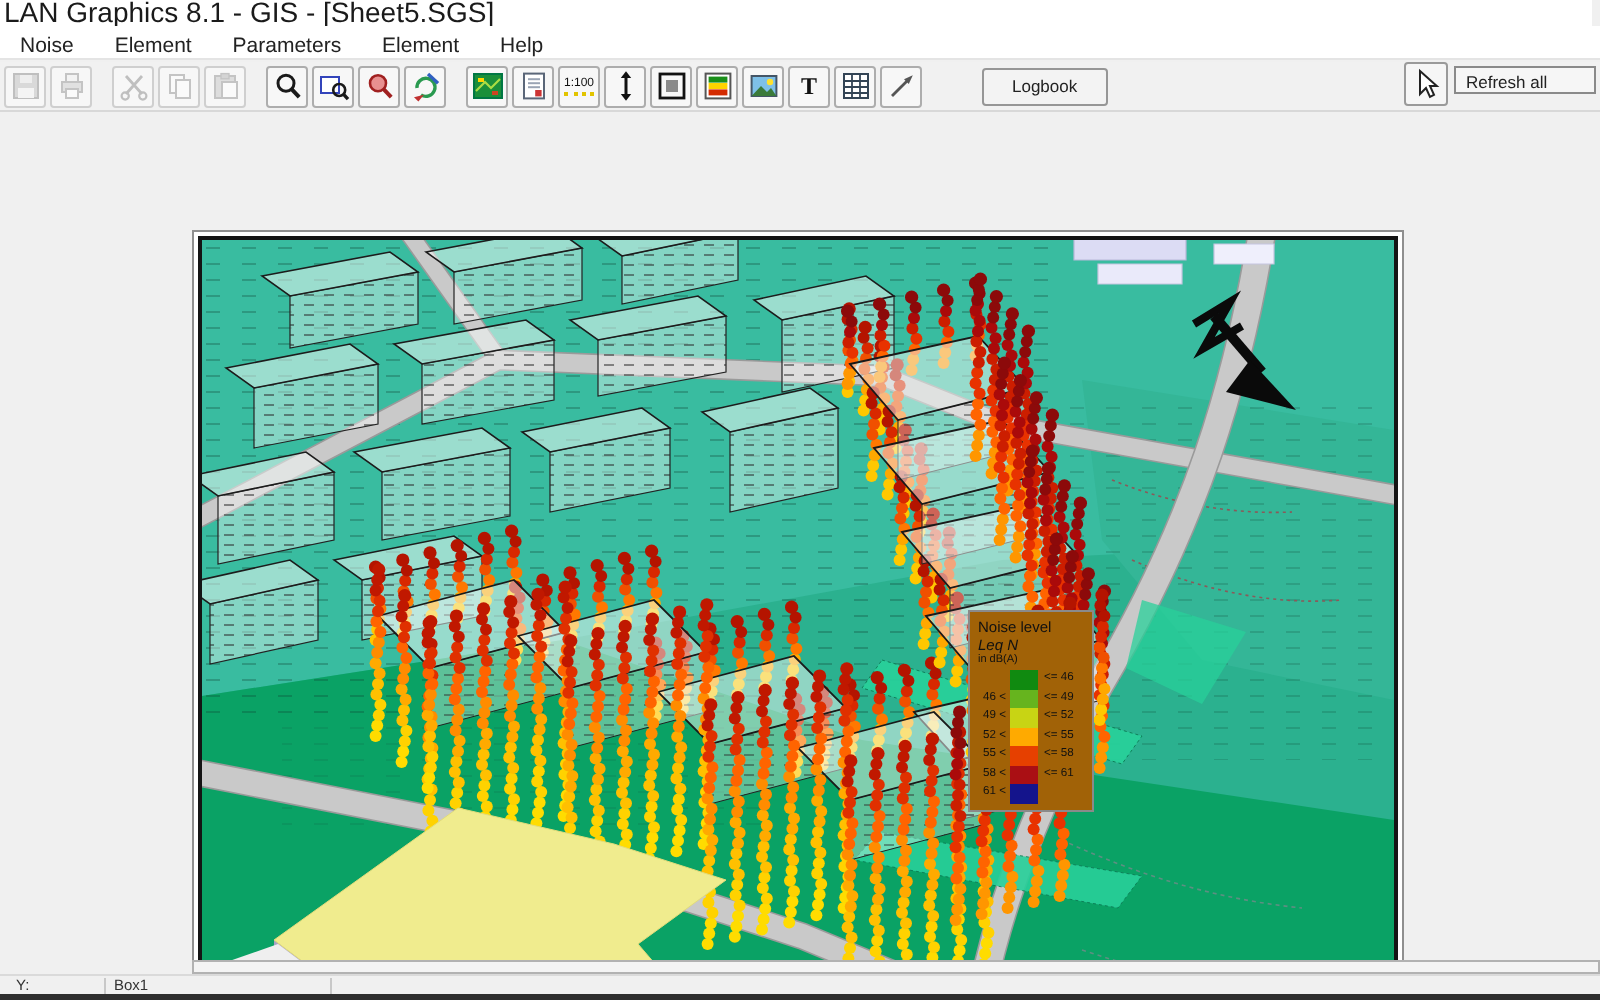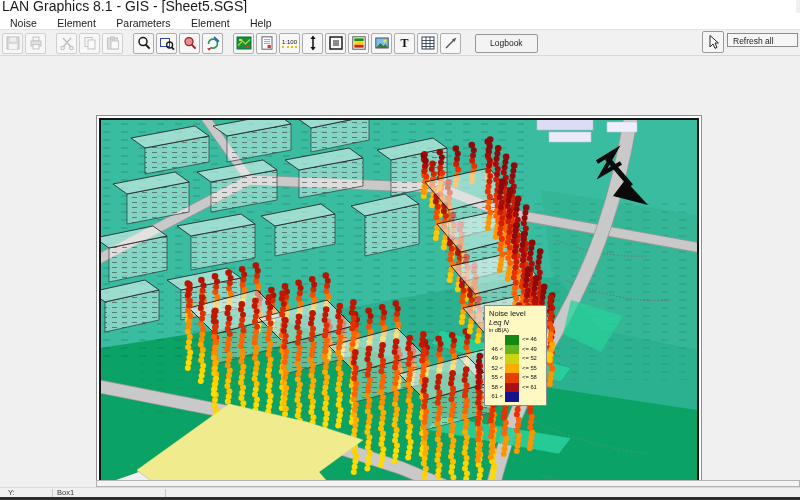--- a/index.html
+++ b/index.html
@@ -15,38 +15,38 @@
   .menu-item:first-child { margin-left:2px; }
 
   
   .toolbar { position:absolute; left:0; top:31px; width:800px; height:25px; background:#F1F1F1;
              border-bottom:1px solid #D8D8D8; display:flex; align-items:center; padding-left:2px; }
   .tb-btn { width:21px; height:21px; margin-right:2px; background:#F7F7F7; border:1px solid #ADADAD;
             border-radius:2px; display:flex; align-items:center; justify-content:center; flex:none; }
   .tb-btn.disabled { border-color:#CFCFCF; }
   .tb-btn.disabled svg { opacity:0.38; filter:grayscale(1); }
   .tb-sep { width:8px; flex:none; }
-  .tb-push { height:19px; padding:0 14px; margin-left:12px; background:#F3F3F3; border:1px solid #969696;
+  .tb-push { height:19px; padding:0 14px; margin-left:28px; background:#F3F3F3; border:1px solid #969696;
              border-radius:2px; font-size:8.5px; color:#222; line-height:17px; flex:none; }
   .scale-label { font-size:6px; color:#111; border-bottom:2px dotted #E2C400; line-height:7px; }
   .text-label { font-family:"Liberation Serif", serif; font-size:12px; font-weight:bold; color:#111; }
   .cursor-btn { position:absolute; left:702px; top:31px; width:22px; height:22px; background:#F6F6F6;
                 border:1px solid #9A9A9A; border-radius:2px; display:flex; align-items:center; justify-content:center; }
   .refresh-field { position:absolute; left:727px; top:33px; width:71px; height:14px; background:#F6F6F6;
                    border:1px solid #8A8A8A; font-size:8.5px; color:#222; line-height:15px; padding-left:5px; }
 
   
   .workspace { position:absolute; left:0; top:56px; width:800px; height:424px; background:#F0F0F0; }
   .map-frame { position:absolute; left:96px; top:59px; width:606px; height:421px; background:#FFFFFF;
                border:1px solid #8F8F8F; padding:2px; }
   .map-border { width:100%; height:100%; border:2px solid #141414; overflow:hidden; }
   #scene { display:block; }
 
   
-  .legend { position:absolute; left:484px; top:305px; width:63px; background:#fef9c3;
+  .legend { position:absolute; left:484px; top:305px; width:63px; background:#a16207;
             border:1px solid #8A8A8A; padding:3px 2px 3px 4px; z-index:5; }
   .legend-t1 { font-size:7.5px; color:#111; }
   .legend-t2 { font-size:7.5px; color:#111;font-style:italic; }
   .legend-t3 { font-size:5.5px; color:#111; margin-bottom:2px; }
   .legend-row { display:flex; align-items:stretch; height:9.5px; }
   .legend-lo { width:16px; font-size:5.8px; color:#111; text-align:right; padding-right:2px; line-height:9.5px; }
   .legend-sw { width:14px; }
   .legend-hi { font-size:5.8px; color:#111; padding-left:3px; line-height:9.5px; white-space:nowrap; }
 
   

